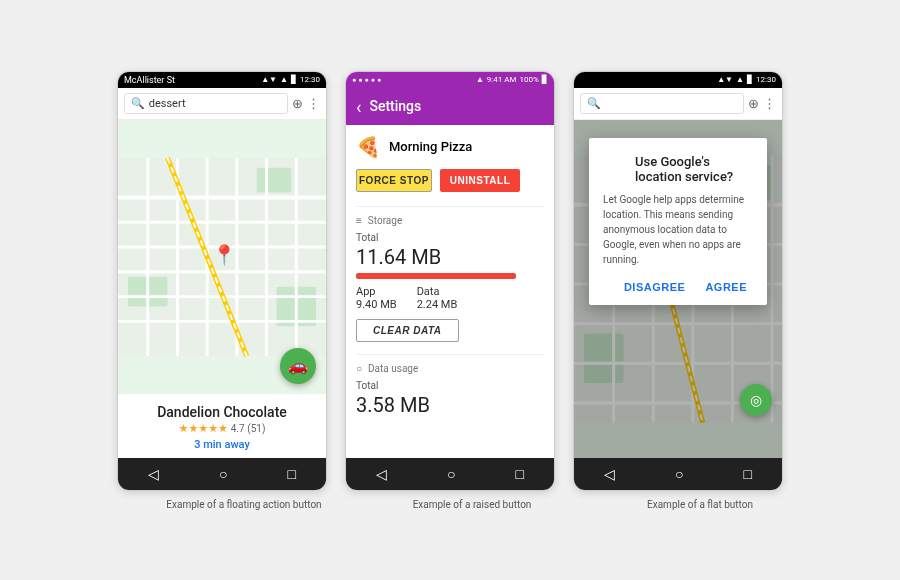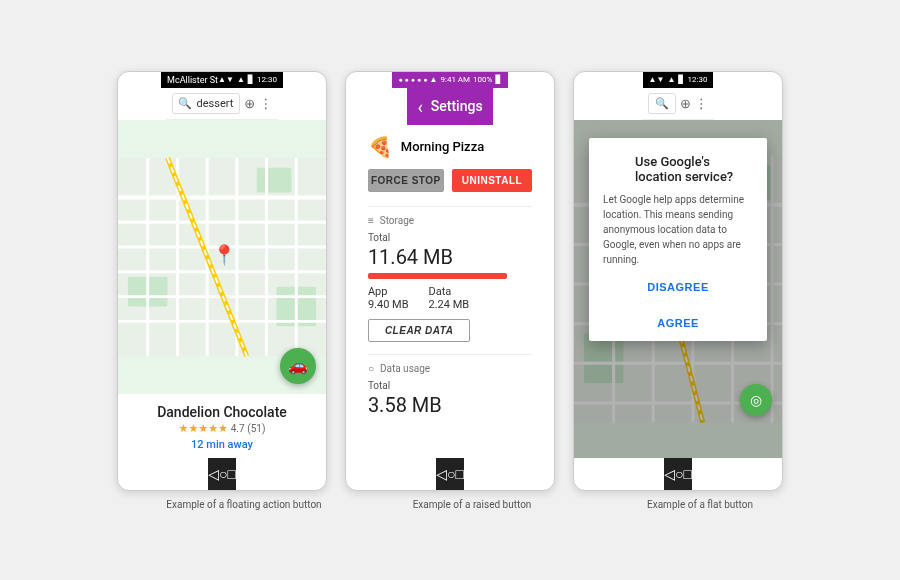--- a/index.html
+++ b/index.html
@@ -29,21 +29,20 @@
       border-radius: 12px;
       overflow: hidden;
       border: 1px solid #ccc;
       background: #fff;
       box-shadow: 0 2px 8px rgba(0,0,0,0.15);
       width: 210px;
       height: 420px;
       display: flex;
       flex-direction: column;
       position: relative;
-      align-items: center;
     }
     .caption {
       font-size: 10px;
       color: #555;
       text-align: right;
       max-width: 210px;
       margin-left: 44px;
     }
 
     
@@ -178,21 +177,21 @@
       font-size: 13px;
       font-weight: 500;
     }
     .btn-row {
       display: flex;
       gap: 8px;
       margin-bottom: 14px;
     }
     .btn-force {
       border: 1px solid #9e9e9e;
-      background: #a3a3a3;
+      background: #fde047;
       color: #333;
       font-size: 10px;
       font-weight: 600;
       padding: 5px 2px;
       border-radius: 2px;
       text-transform: uppercase;
       letter-spacing: 0.5px;
     }
     .btn-uninstall {
       background: #f44336;
@@ -278,22 +277,21 @@
     }
     .dialog-body {
       font-size: 10px;
       color: #555;
       line-height: 1.5;
       margin-bottom: 10px;
     }
     .dialog-buttons {
       display: flex;
       justify-content: flex-end;
-      gap: 16px;
-      flex-direction: column;
+      gap: 8px;
     }
     .btn-flat {
       background: transparent;
       border: none;
       color: #1a73e8;
       font-size: 11px;
       font-weight: 600;
       text-transform: uppercase;
       padding: 4px 6px;
       cursor: pointer;
@@ -379,21 +377,21 @@
         <div class="fab">🚗</div>
       </div>
 
       <div class="place-info">
         <div class="place-name">Dandelion Chocolate</div>
         <div class="stars">
           <span>★★★★★</span>
           <span style="font-size:10px;color:#666;">4.7</span>
           <span style="font-size:10px;color:#666;">(51)</span>
         </div>
-        <div class="time-away">12 min away</div>
+        <div class="time-away">3 min away</div>
       </div>
 
       <div class="nav-bar">
         <span class="nav-btn">◁</span>
         <span class="nav-btn">○</span>
         <span class="nav-btn">□</span>
       </div>
     </div>
     <div class="caption">Example of a floating action button</div>
   </div>

